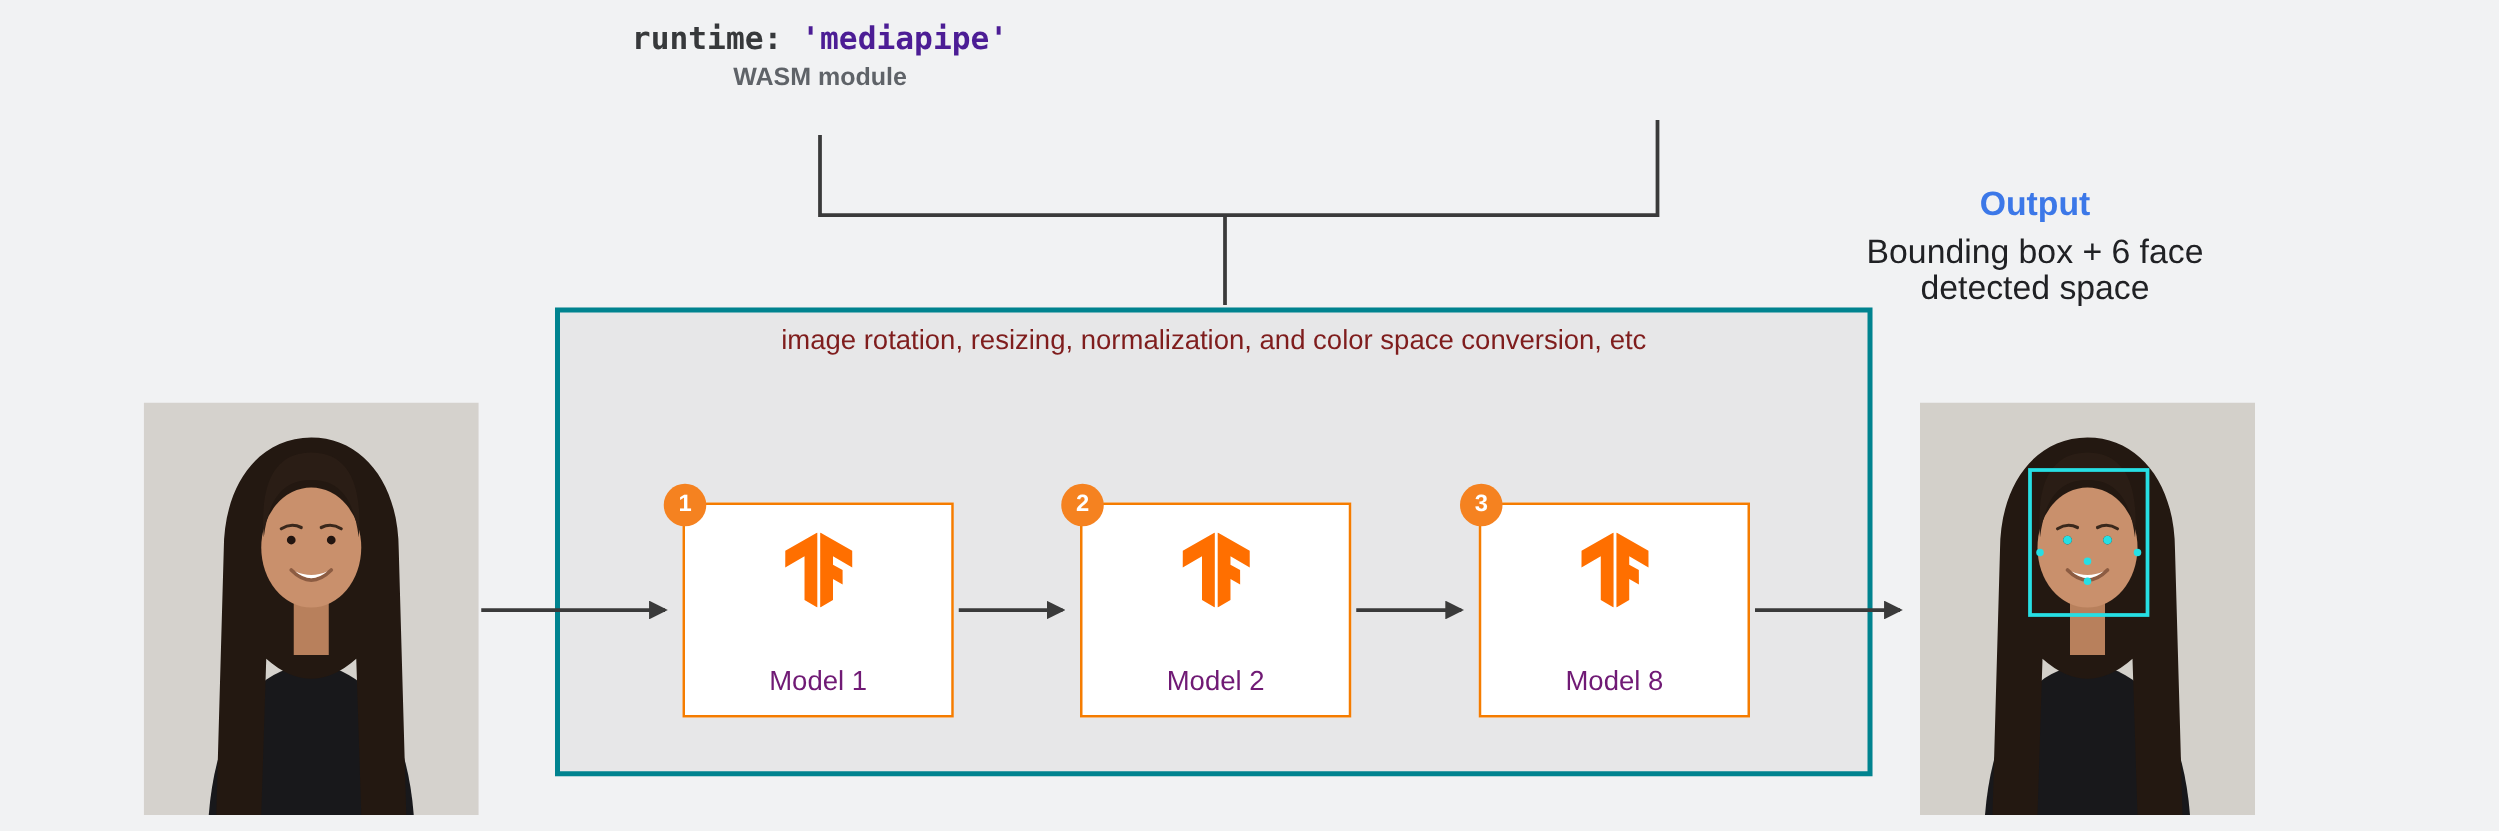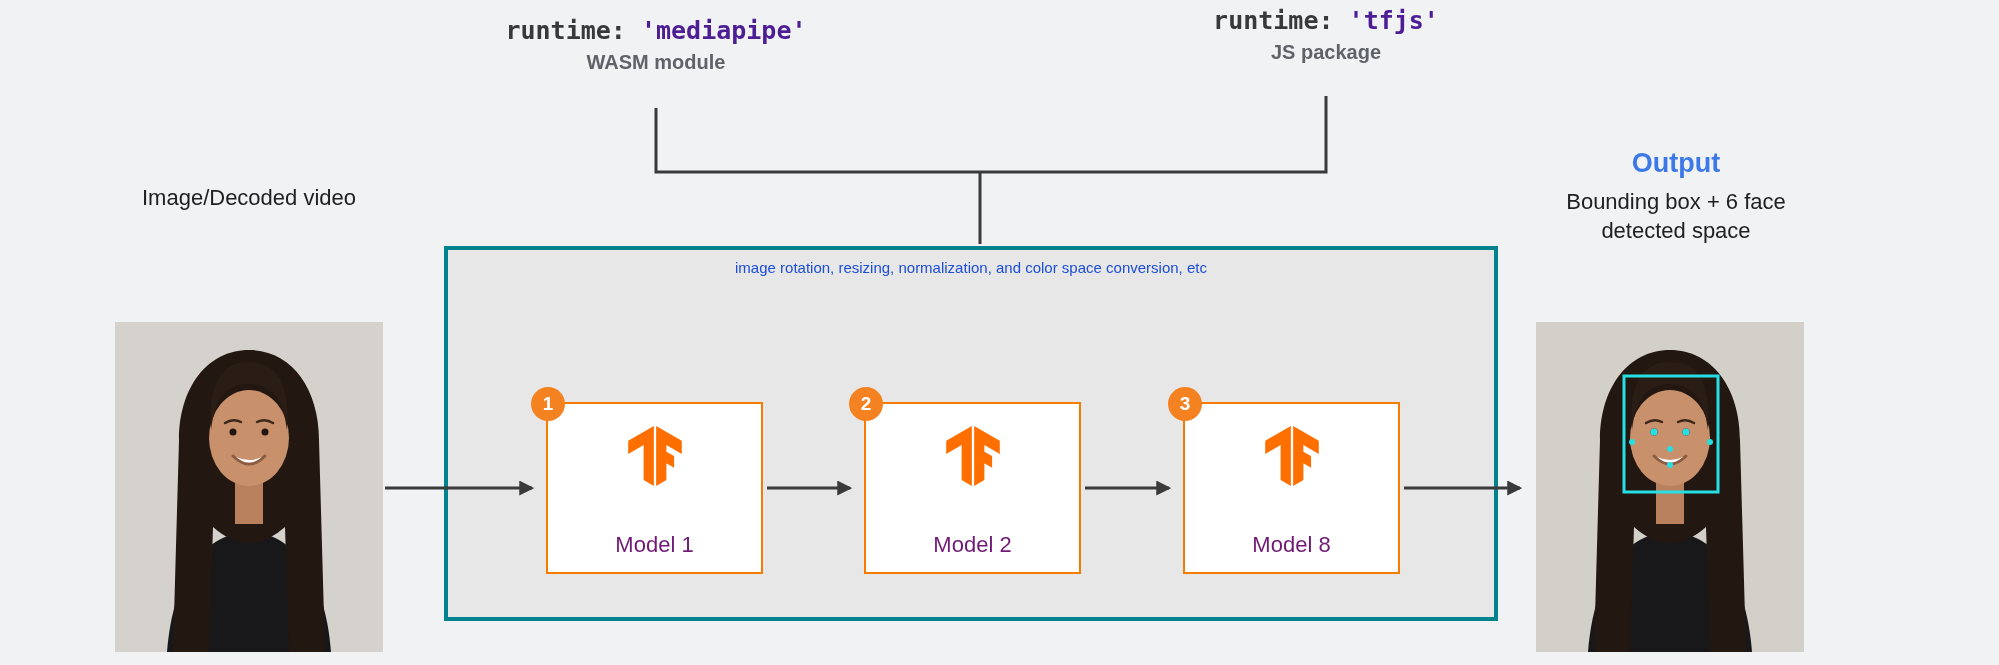--- a/index.html
+++ b/index.html
@@ -11,34 +11,34 @@
   .runtime-block { position:absolute; text-align:center; }
   .runtime-mediapipe { left:476px; top:16px; width:360px; }
   .runtime-tfjs { left:1146px; top:6px; width:360px; }
   .code-line { font-family:"DejaVu Sans Mono", monospace; font-size:25px; font-weight:bold; color:#37393b; white-space:nowrap; }
   .code-value { color:#4c1d95; }
   .runtime-label { font-size:20px; font-weight:bold; color:#5f6368; margin-top:6px; }
 
   
   .side-text { position:absolute; text-align:center; color:#202124; }
   .input-text { left:85px; top:183px; width:328px; }
-  .output-text { left:1522px; top:148px; width:308px; }
+  .output-text { left:1474px; top:148px; width:308px; }
   .side-heading { font-size:27px; font-weight:bold; color:#3c78e8; margin-bottom:8px; }
-  .side-line { font-size:22px; line-height:29px; }
+  .side-line { font-size:27px; line-height:29px; }
 
   
   .photo { position:absolute; width:268px; height:330px; }
   .photo svg { width:100%; height:100%; display:block; }
   .input-photo { left:115px; top:322px; }
   .output-photo { left:1536px; top:322px; }
 
   
   .process-box { position:absolute; left:444px; top:246px; width:1054px; height:375px; background:#e7e7e8; border:4px solid #00838f; }
   .process-title { margin-top:22px; text-align:center; font-size:28px; font-weight:bold; color:#111; }
-  .process-subtitle { margin-top:9px; text-align:center; font-size:15px; color:#1d4ed8; }
+  .process-subtitle { margin-top:9px; text-align:center; font-size:22px; color:#7f1d1d; }
 
   
   .model-card { position:absolute; top:402px; width:217px; height:172px; background:#ffffff; border:2px solid #f57c00;
                 display:flex; flex-direction:column; align-items:center; justify-content:space-between; padding:22px 0 14px; }
   .model-1 { left:546px; } .model-2 { left:864px; } .model-3 { left:1183px; }
   .model-badge { position:absolute; left:-17px; top:-17px; width:34px; height:34px; border-radius:50%;
                  background:#f58220; color:#fff; font-weight:bold; font-size:19px;
                  display:flex; align-items:center; justify-content:center; }
   .tf-logo { width:60px; height:60px; }
   .model-label { font-size:22px; color:#701a75; }
@@ -52,30 +52,22 @@
 <div class="canvas">
 
   <div class="runtime-block runtime-mediapipe">
     <div class="code-line">
       <span>runtime:</span>
       <span class="code-value">'mediapipe'</span>
     </div>
     <div class="runtime-label">WASM module</div>
   </div>
 
-  <div class="runtime-block runtime-tfjs">
-    <div class="code-line">
-      <span>runtime:</span>
-      <span class="code-value">'tfjs'</span>
-    </div>
-    <div class="runtime-label">JS package</div>
-  </div>
 
   <div class="side-text input-text">
-    <div class="side-line">Image/Decoded video</div>
   </div>
 
   <div class="side-text output-text">
     <div class="side-heading">Output</div>
     <div class="side-line">Bounding box + 6 face</div>
     <div class="side-line">detected space</div>
   </div>
 
   <div class="photo input-photo">
     <svg viewBox="0 0 268 330">

